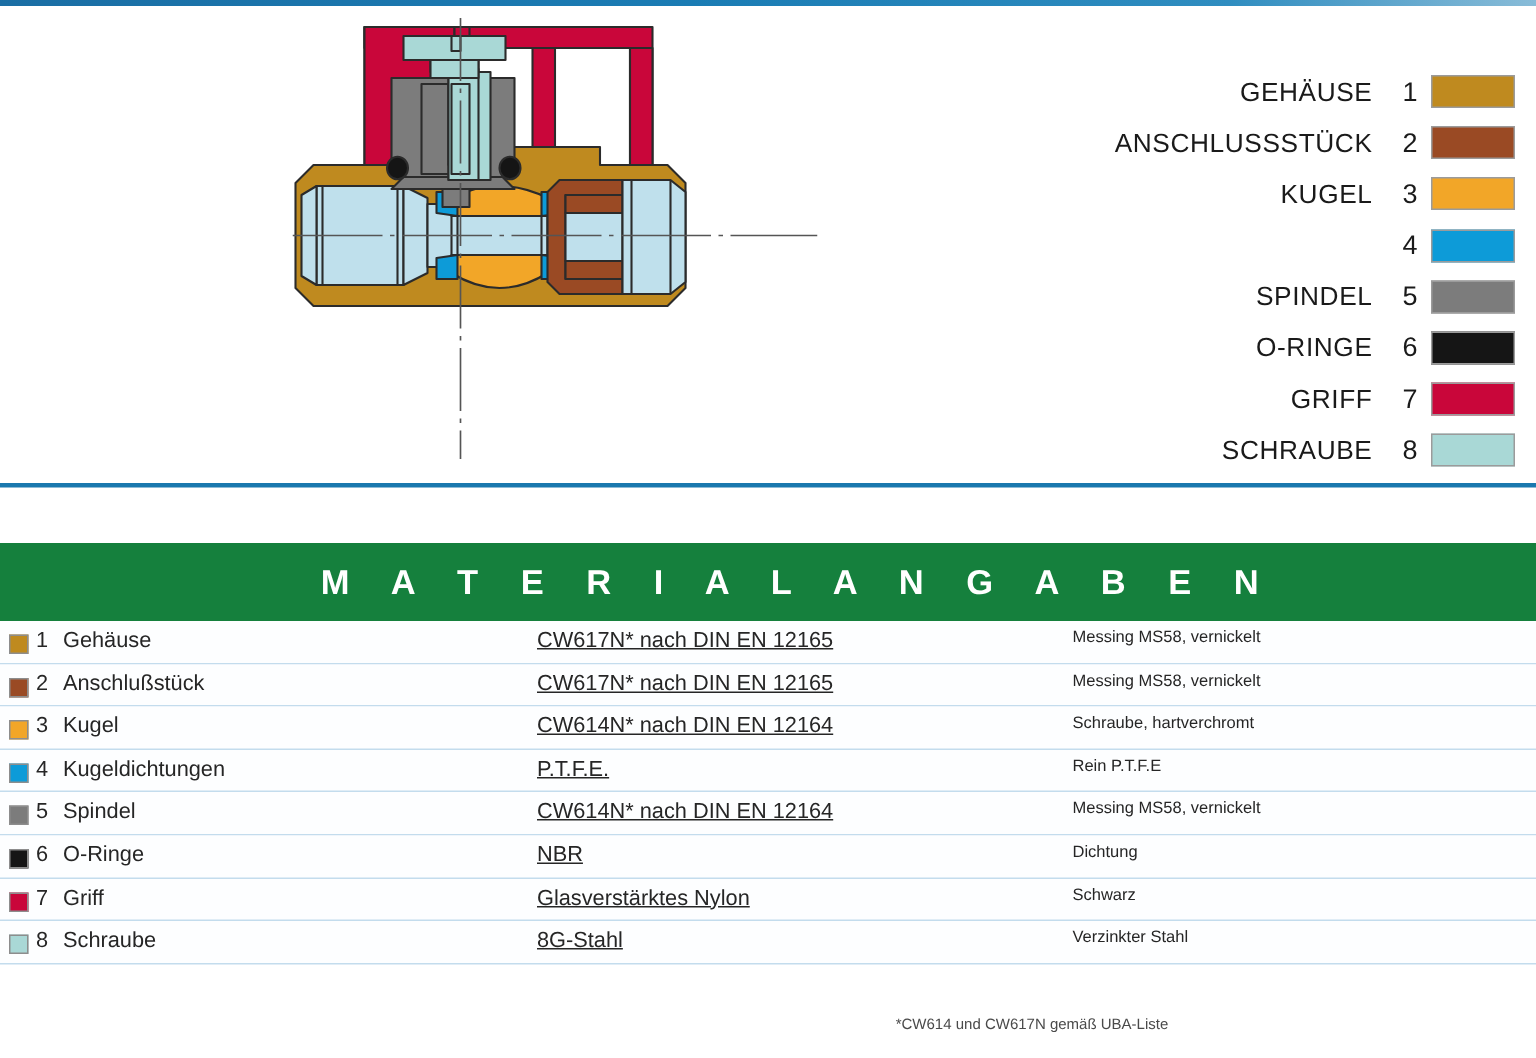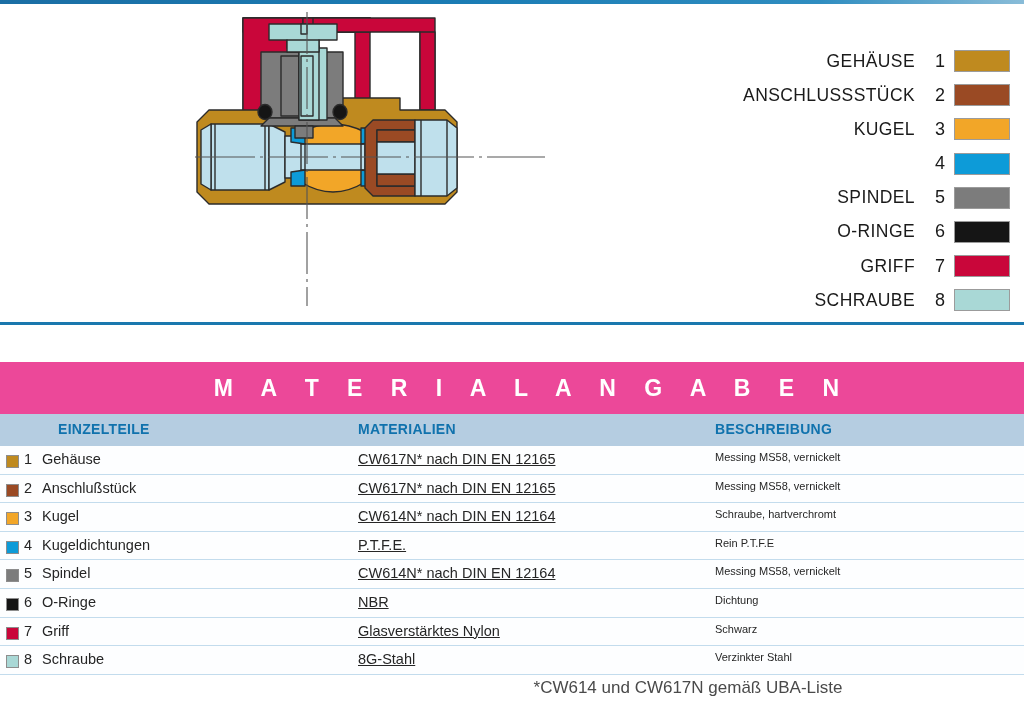--- a/index.html
+++ b/index.html
@@ -33,21 +33,21 @@
 
   
   .mid-rule {
     position:absolute; left:0; top:322px; width:1024px; height:3px;
     background:#1a78ae;
   }
 
   
   .banner {
     position:absolute; left:0; top:362px; width:1024px; height:52px;
-    background:#ec4899; display:flex; align-items:center; justify-content:center;padding-left:29px;
+    background:#15803d; display:flex; align-items:center; justify-content:center;padding-left:29px;
   }
   .banner-title {
     color:#ffffff; font-size:23px; font-weight:bold; letter-spacing:11px;
     text-indent:11px;
   }
 
   
   .tbl { position:absolute; left:0; top:414px; width:1024px; }
   .thead {
     height:32px; background:#b5cde1; position:relative;
@@ -69,21 +69,21 @@
     position:absolute; left:6px; top:9px; width:13px; height:13px;
     border:1px solid #8d8d8d;
   }
   .rw-num { position:absolute; left:24px; top:5px; font-size:14.5px; color:#262626; }
   .rw-part { position:absolute; left:42px; top:5px; font-size:14.5px; color:#262626; }
   .rw-mat  { position:absolute; left:358px; top:5px; font-size:14.5px; color:#262626;text-decoration:underline; }
   .rw-desc { position:absolute; left:715px; top:5px; font-size:11px; color:#262626; }
 
   .footnote {
     position:absolute; left:358px; top:678px; width:660px;
-    font-size:17px; color:#4a4a4a; text-align:center;
+    font-size:10px; color:#4a4a4a; text-align:center;
   }
 </style>
 </head>
 <body>
 
 <div id="page">
 
   <div class="top-rule"></div>
 
   <div class="diagram-area">
@@ -222,25 +222,20 @@
   </div>
 
   <div class="mid-rule"></div>
 
   <div class="banner">
     <span class="banner-title">M A T E R I A L A N G A B E N</span>
   </div>
 
   <div class="tbl">
 
-    <div class="thead">
-      <span class="th-1">EINZELTEILE</span>
-      <span class="th-2">MATERIALIEN</span>
-      <span class="th-3">BESCHREIBUNG</span>
-    </div>
 
     <div class="trow">
       <span class="rw-swatch" style="background:#bf8a1f"></span>
       <span class="rw-num">1</span>
       <span class="rw-part">Gehäuse</span>
       <span class="rw-mat">CW617N* nach DIN EN 12165</span>
       <span class="rw-desc">Messing MS58, vernickelt</span>
     </div>
     <div class="trow">
       <span class="rw-swatch" style="background:#9a4a24"></span>

